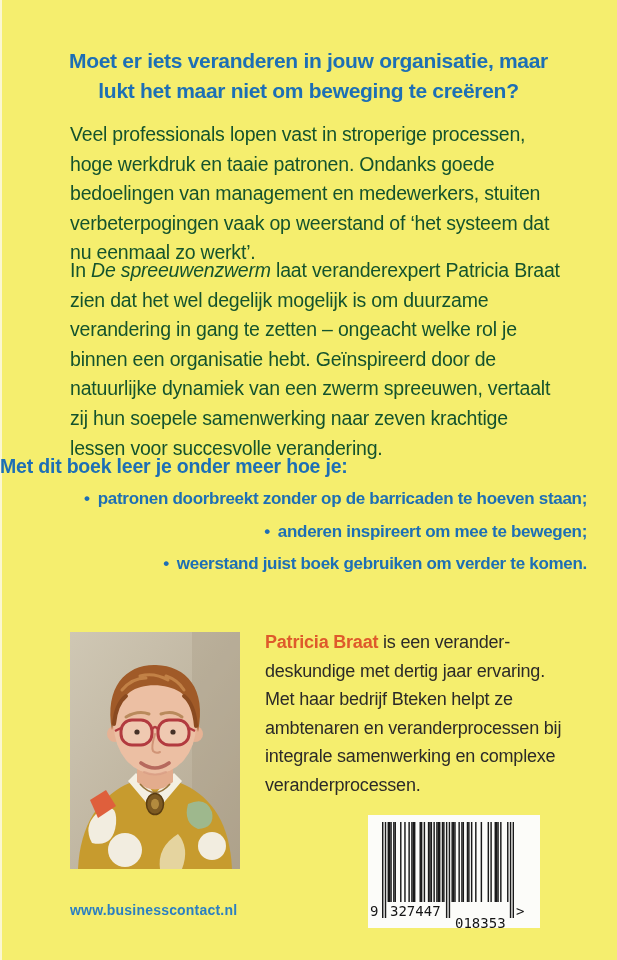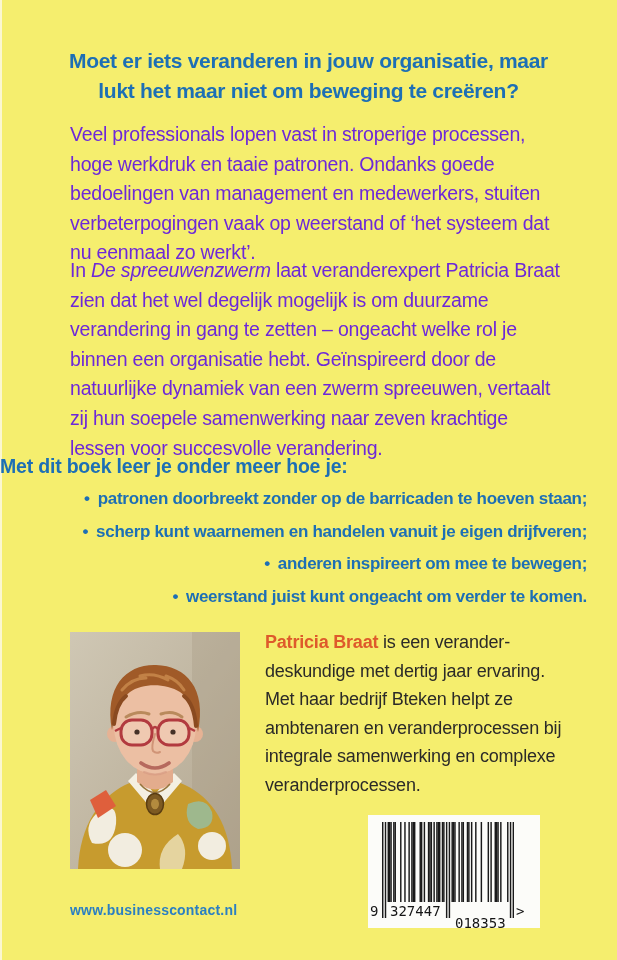--- a/index.html
+++ b/index.html
@@ -11,21 +11,21 @@
   }
   .edge{position:absolute;left:0;top:0;width:2px;height:100%;background:#FBF7D0;}
 
   .headline{
     position:absolute;top:46px;left:28px;right:28px;
     text-align:center;font-weight:bold;font-size:21px;line-height:30px;
     color:#1D6FB5;letter-spacing:-0.3px;
   }
   .para{
     position:absolute;margin:0;left:70px;
-    font-size:19.5px;line-height:29.6px;color:#6d28d9;letter-spacing:-0.2px;
+    font-size:19.5px;line-height:29.6px;color:#14532d;letter-spacing:-0.2px;
   }
   .p1{top:120px;width:494px;}
   .p2{top:256px;width:498px;}
   .para em{font-style:italic;}
 
   .list-heading{
     position:absolute;top:455px;left:0;right:0;text-align:left;
     font-weight:bold;font-size:19.5px;color:#1D6FB5;letter-spacing:-0.2px;
   }
   .lessons{
@@ -81,23 +81,22 @@
   </div>
 
   <p class="para p1">Veel professionals lopen vast in stroperige processen, hoge werkdruk en taaie patronen. Ondanks goede bedoelingen van management en medewerkers, stuiten verbeterpogingen vaak op weerstand of ‘het systeem dat nu eenmaal zo werkt’.</p>
 
   <p class="para p2"><span>In </span><em>De spreeuwenzwerm</em><span> laat veranderexpert Patricia Braat zien dat het wel degelijk mogelijk is om duurzame verandering in gang te zetten – ongeacht welke rol je binnen een organisatie hebt. Geïnspireerd door de natuurlijke dynamiek van een zwerm spreeuwen, vertaalt zij hun soepele samenwerking naar zeven krachtige lessen voor succesvolle verandering.</span></p>
 
   <div class="list-heading">Met dit boek leer je onder meer hoe je:</div>
 
   <ul class="lessons">
     <li><span class="dot">•</span><span>patronen doorbreekt zonder op de barricaden te hoeven staan;</span></li>
-    <li><span class="dot">•</span><span>scherp kunt waarnemen en handelen vanuit je eigen drijfveren;</span></li>
     <li><span class="dot">•</span><span>anderen inspireert om mee te bewegen;</span></li>
-    <li><span class="dot">•</span><span>weerstand juist kunt ongeacht om verder te komen.</span></li>
+    <li><span class="dot">•</span><span>weerstand juist boek gebruiken om verder te komen.</span></li>
   </ul>
 
   <div class="photo">
     <svg viewBox="0 0 170 237" width="170" height="237" xmlns="http://www.w3.org/2000/svg">
       <defs>
         <linearGradient id="bgg" x1="0" y1="0" x2="1" y2="1">
           <stop offset="0" stop-color="#CFC7B4"></stop>
           <stop offset="1" stop-color="#B3A791"></stop>
         </linearGradient>
       </defs>

